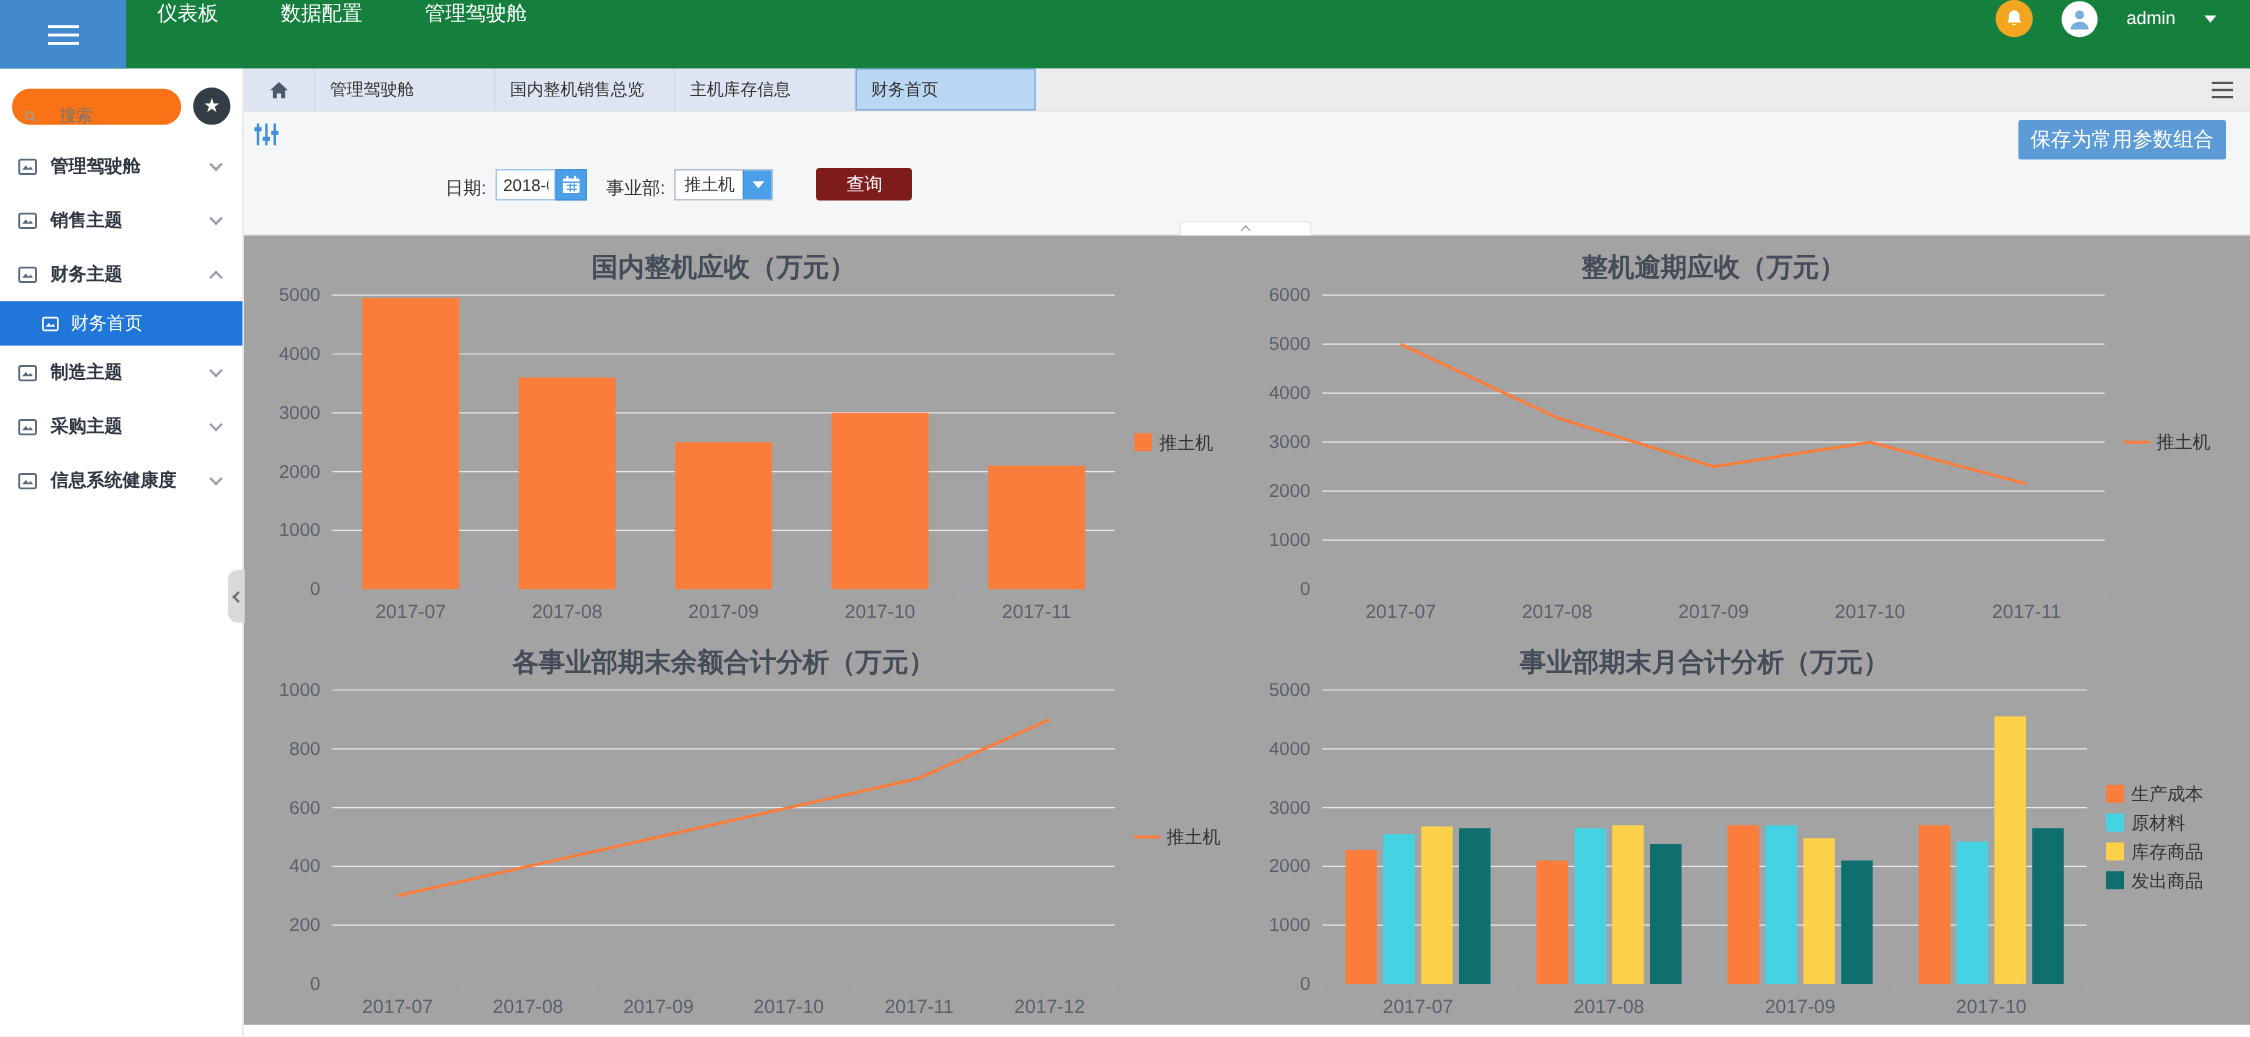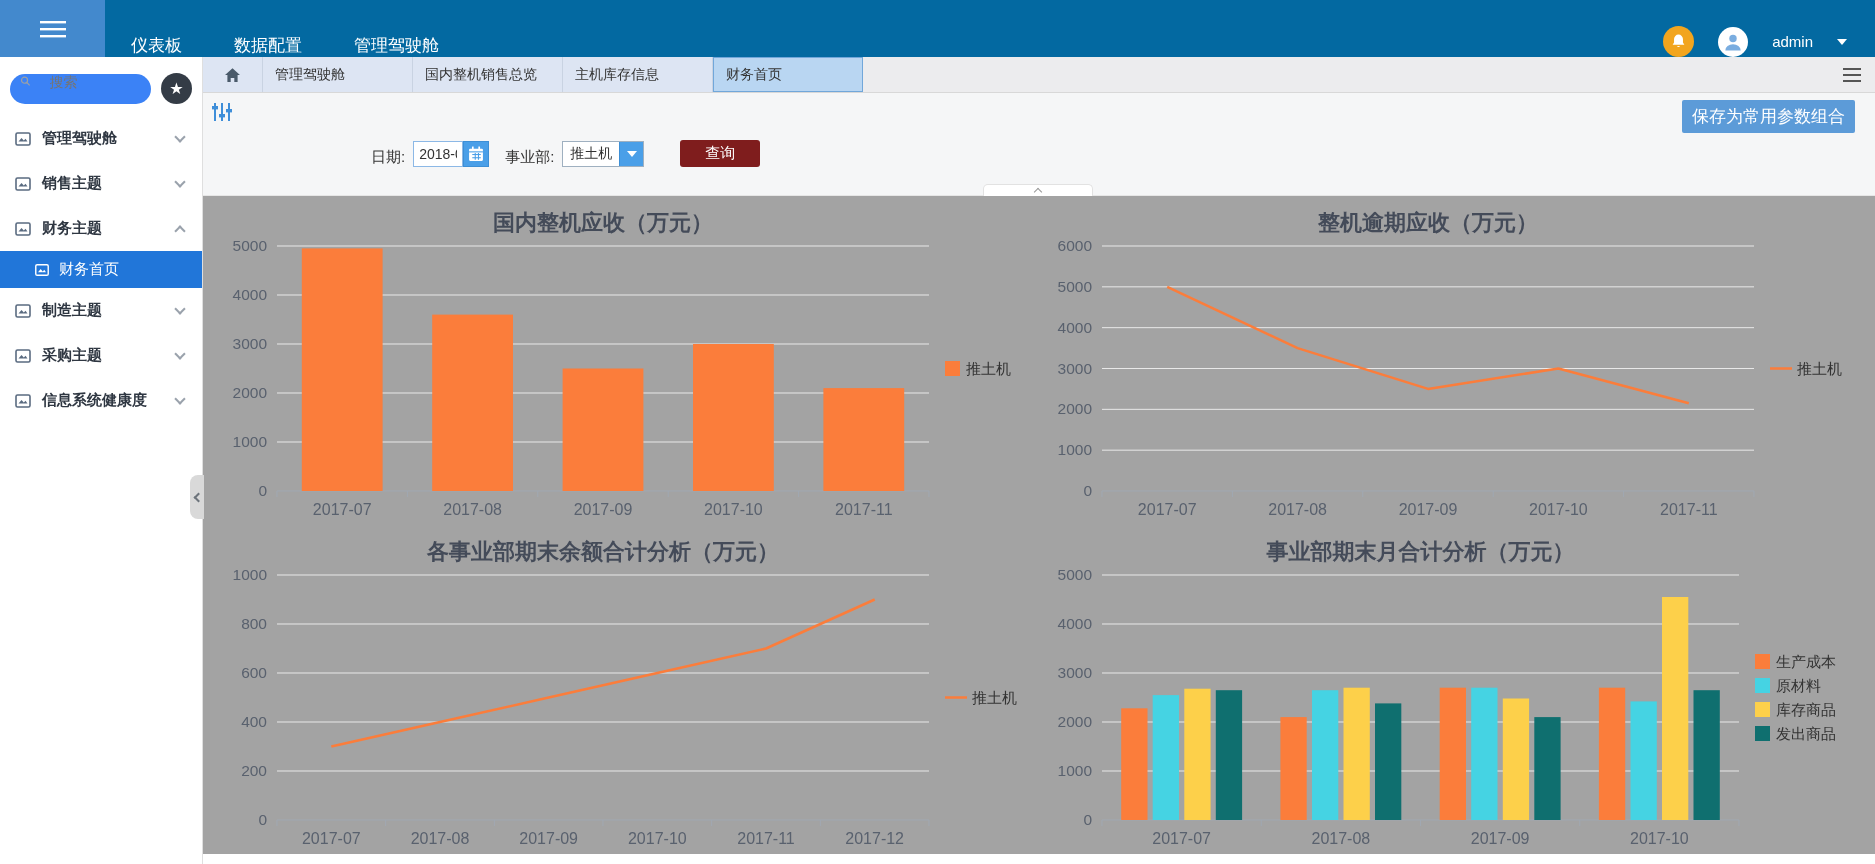--- a/index.html
+++ b/index.html
@@ -1,33 +1,33 @@
 <!DOCTYPE html>
 <html><head>
 <meta charset="utf-8">
 <style>
   *{margin:0;padding:0;box-sizing:border-box}
   html,body{width:1875px;height:864px}
   body{font-family:"Liberation Sans","DejaVu Sans",sans-serif;background:#fff;overflow:hidden;position:relative;color:#333}
 
   
-  .navbar{position:absolute;top:0;left:0;right:0;height:57px;background:#0369a1;display:flex;align-items:flex-end;color:#fff;z-index:30}
+  .navbar{position:absolute;top:0;left:0;right:0;height:57px;background:#15803d;display:flex;align-items:flex-start;color:#fff;z-index:30}
   .burger{width:105px;height:57px;background:#4389cd;display:flex;align-items:center;justify-content:center;cursor:pointer;flex:none}
   .nav-tabs{display:flex;gap:52px;margin-left:26px;font-size:17px}
   .nav-tab{cursor:pointer;white-space:nowrap}
   .nav-right{margin-left:auto;display:flex;align-items:center;gap:24px;padding-right:28px}
   .bell-wrap{width:31px;height:31px;border-radius:50%;background:#f2a51e;display:flex;align-items:center;justify-content:center;cursor:pointer}
   .avatar{width:30px;height:30px;border-radius:50%;background:#fff;display:flex;align-items:center;justify-content:center;cursor:pointer}
   .username{font-size:15px}
   .caret-down{width:0;height:0;border-left:5px solid transparent;border-right:5px solid transparent;border-top:6px solid #fff;cursor:pointer}
 
   
   .sidebar{position:absolute;top:57px;left:0;bottom:0;width:203px;background:#fff;border-right:1px solid #dfdfdf;z-index:20}
   .search-row{display:flex;align-items:center;gap:10px;padding:16px 10px 12px 10px}
-  .search-box{flex:1;display:flex;align-items:flex-start;gap:19px;background:#3b82f6;border-radius:15px;height:30px;padding:0 10px}
+  .search-box{flex:1;display:flex;align-items:flex-end;gap:19px;background:#f97316;border-radius:15px;height:30px;padding:0 10px}
   .search-box input{border:none;background:transparent;outline:none;font-size:14px;width:100%;color:#333}
   .star-btn{width:31px;height:31px;border-radius:50%;background:#343c46;color:#fff;border:none;font-size:16px;cursor:pointer;flex:none;line-height:1}
   .menu-item{display:flex;align-items:center;height:45px;padding:0 18px 0 14px;cursor:pointer;color:#2f3742;font-weight:700;font-size:15px;gap:10px}
   .menu-item .lbl{flex:1;white-space:nowrap}
   .chev{width:8px;height:8px;border-right:2px solid #9aa2ac;border-bottom:2px solid #9aa2ac;transform:rotate(45deg);margin-top:-4px;flex:none}
   .chev.up{transform:rotate(-135deg);margin-top:4px}
   .submenu-item{display:flex;align-items:center;height:37px;background:#2176d9;color:#fff;padding-left:34px;gap:9px;font-size:15px;cursor:pointer}
   .side-collapse{position:absolute;top:418px;right:-2px;width:14px;height:44px;background:#d9d9d9;border-radius:8px 0 0 8px;display:flex;align-items:center;justify-content:center;cursor:pointer;z-index:25}
   .chev-left{width:7px;height:7px;border-right:2px solid #6d747c;border-bottom:2px solid #6d747c;transform:rotate(135deg);margin-left:3px}
 

